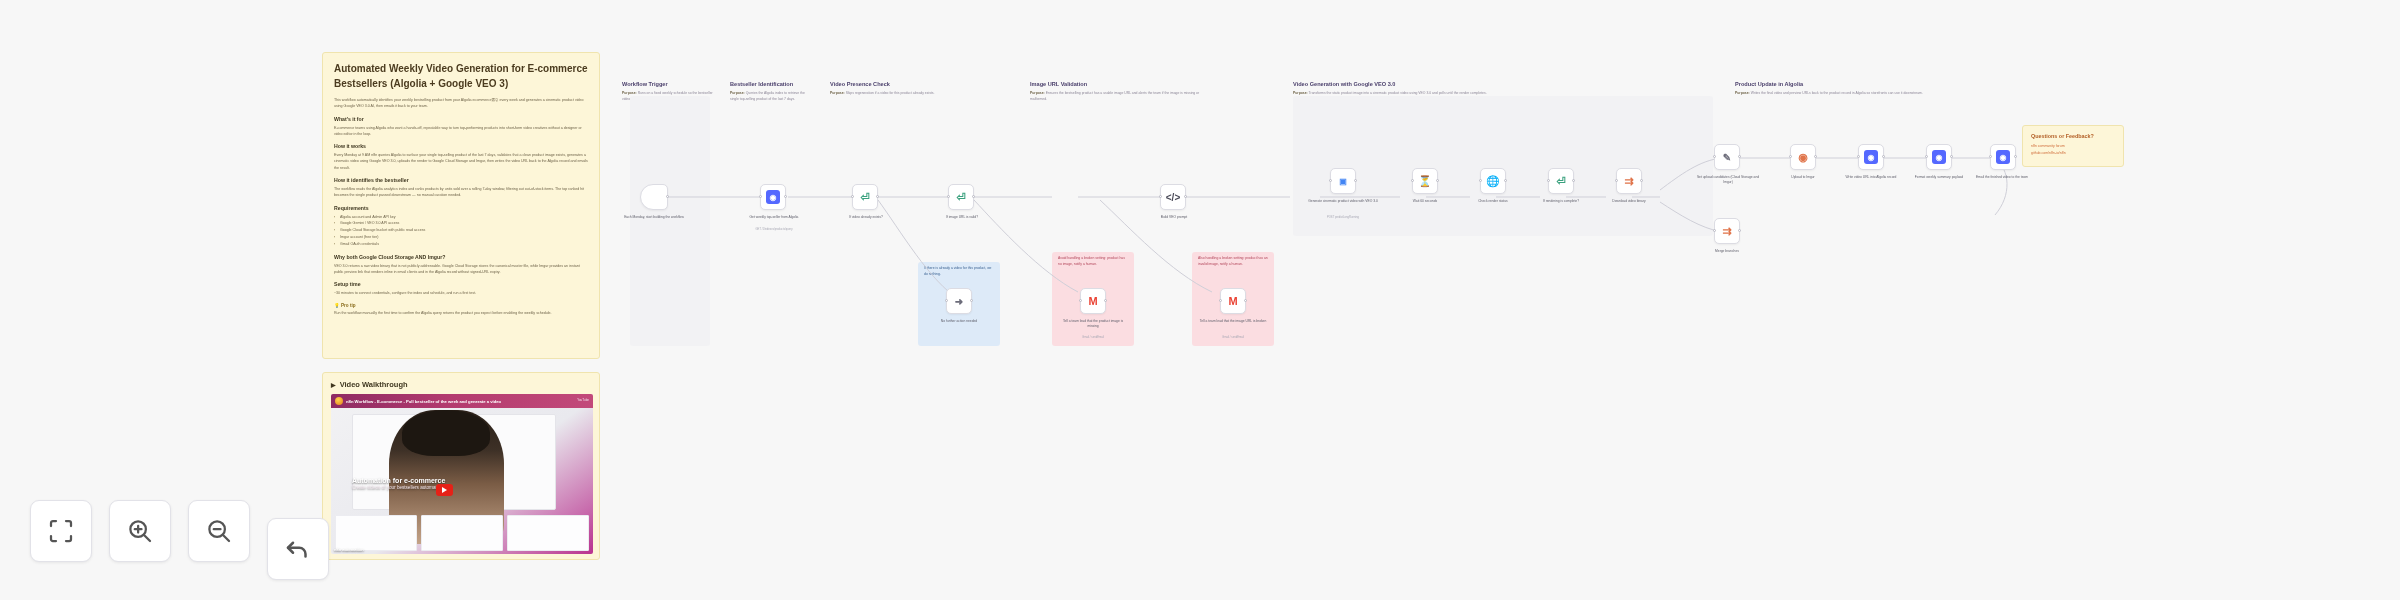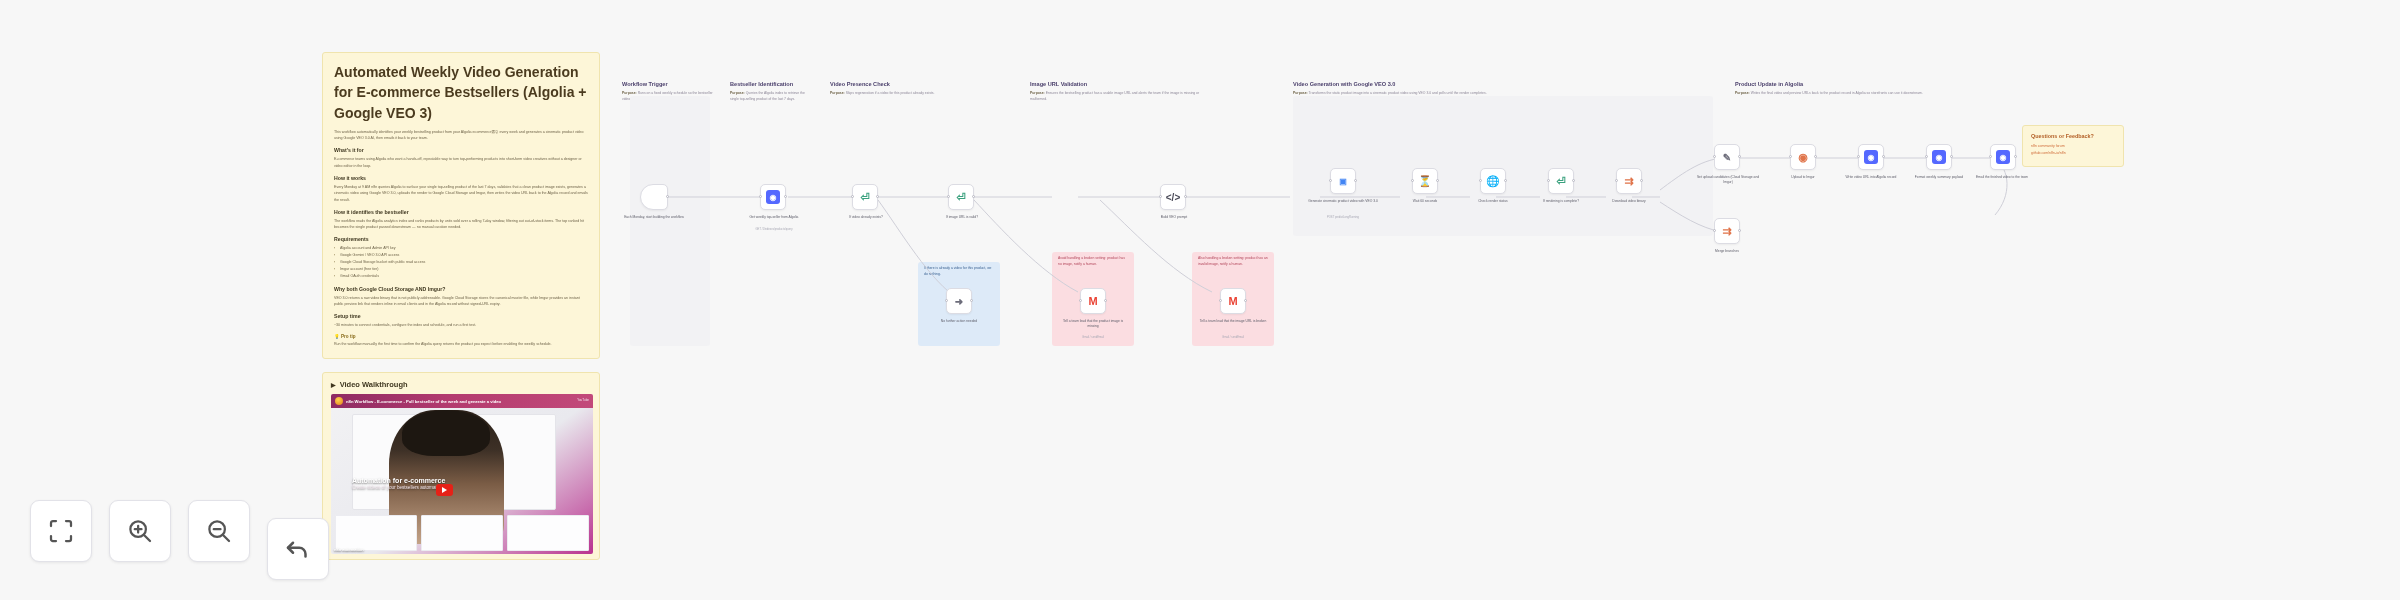--- a/index.html
+++ b/index.html
@@ -19,21 +19,21 @@
   
   .sticky {
     position: absolute;
     background: #fdf6d8;
     border: 1px solid #f0e4ae;
     border-radius: 3px;
     padding: 9px 11px;
     overflow: hidden;
   }
   .sticky-title {
-    font-size: 14px; font-weight: bold; color: #4b3b1f;
+    font-size: 10px; font-weight: bold; color: #4b3b1f;
     line-height: 1.45; margin-bottom: 6px;
   }
   .sticky p {
     font-size: 3.6px; color: #6d6248; line-height: 1.75;
     margin-bottom: 6px;
   }
   .sticky h4 {
     font-size: 5.2px; font-weight: bold; color: #3f3720;
     margin-bottom: 3px; margin-top: 2px;
   }

